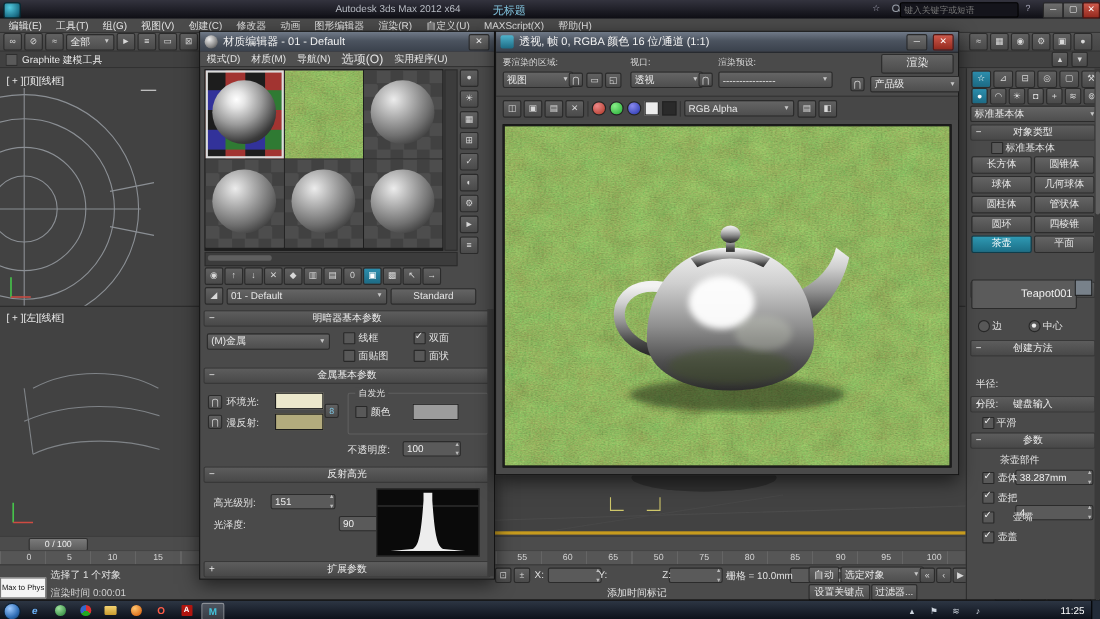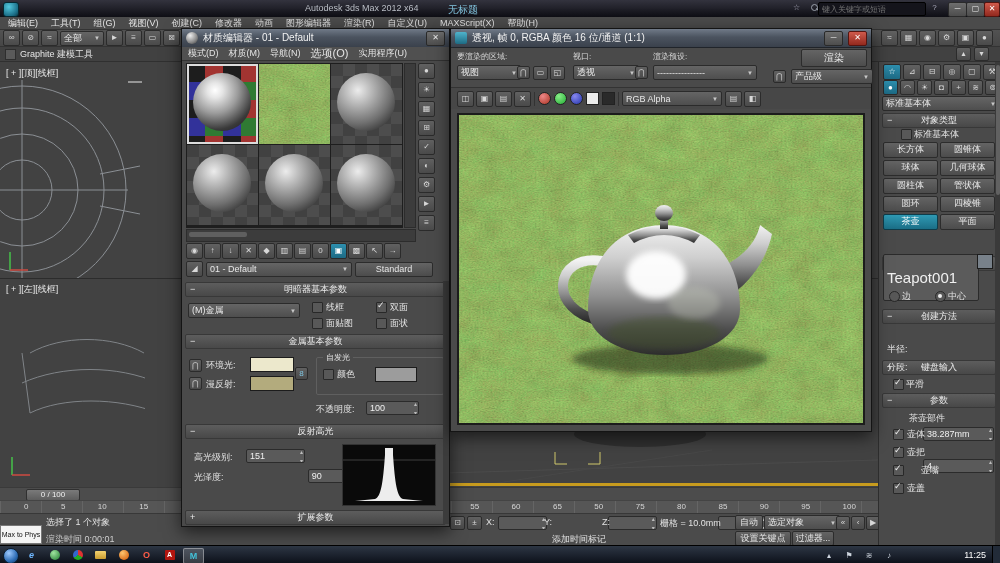--- a/index.html
+++ b/index.html
@@ -7,22 +7,22 @@
     font-family:"Liberation Sans","DejaVu Sans",sans-serif;font-size:10px;color:#ddd;
     -webkit-font-smoothing:antialiased;}
   .abs{position:absolute;}
   
   .btn{background:linear-gradient(#646464,#4c4c4c);border:1px solid #2c2c2c;border-radius:2px;
     color:#e6e6e6;text-align:center;font-size:9px;line-height:13px;overflow:hidden;white-space:nowrap;}
   .btn.active{background:linear-gradient(#2f9ab4,#1b6e86);color:#fff;border-color:#0e3d4b;}
   .drop{background:linear-gradient(#656565,#4e4e4e);border:1px solid #2b2b2b;border-radius:2px;color:#e8e8e8;
     font-size:9px;display:flex;align-items:center;padding:0 3px;height:13px;white-space:nowrap;overflow:hidden;}
   .drop::after{content:"▼";font-size:6px;margin-left:auto;color:#c8c8c8;padding-left:3px;flex:none;}
-  .field{background:#5b5b5b;border:1px solid #2b2b2b;border-radius:2px;color:#f0f0f0;font-size:15px;
-    display:flex;align-items:center;padding:16px 3px;height:13px;overflow:hidden;}
+  .field{background:#5b5b5b;border:1px solid #2b2b2b;border-radius:2px;color:#f0f0f0;font-size:10px;
+    display:flex;align-items:center;padding:6px 3px;height:13px;overflow:hidden;justify-content:flex-end;}
   .spin{display:inline-flex;align-items:center;background:#5a5a5a;border:1px solid #2b2b2b;border-radius:2px;
     height:12px;font-size:9px;color:#f0f0f0;position:relative;padding:0 10px 0 3px;overflow:hidden;white-space:nowrap;}
   .spin::before{content:"▴";position:absolute;right:1px;top:-2px;font-size:6px;color:#bbb;}
   .spin::after{content:"▾";position:absolute;right:1px;bottom:-2px;font-size:6px;color:#bbb;}
   .icon-btn{width:15px;height:14px;flex:none;background:linear-gradient(#616161,#4a4a4a);border:1px solid #2b2b2b;
     border-radius:2px;color:#d8d8d8;font-size:8px;display:flex;align-items:center;justify-content:center;line-height:1;}
   .icon-btn.pressed{background:linear-gradient(#2d8fae,#1d6a84);color:#fff;}
   .chk{width:9px;height:9px;background:#585858;border:1px solid #282828;display:inline-block;position:relative;
     border-radius:1px;flex:none;}
   .chk.on::after{content:"✓";position:absolute;left:0px;top:-3px;font-size:9px;color:#efefef;}

